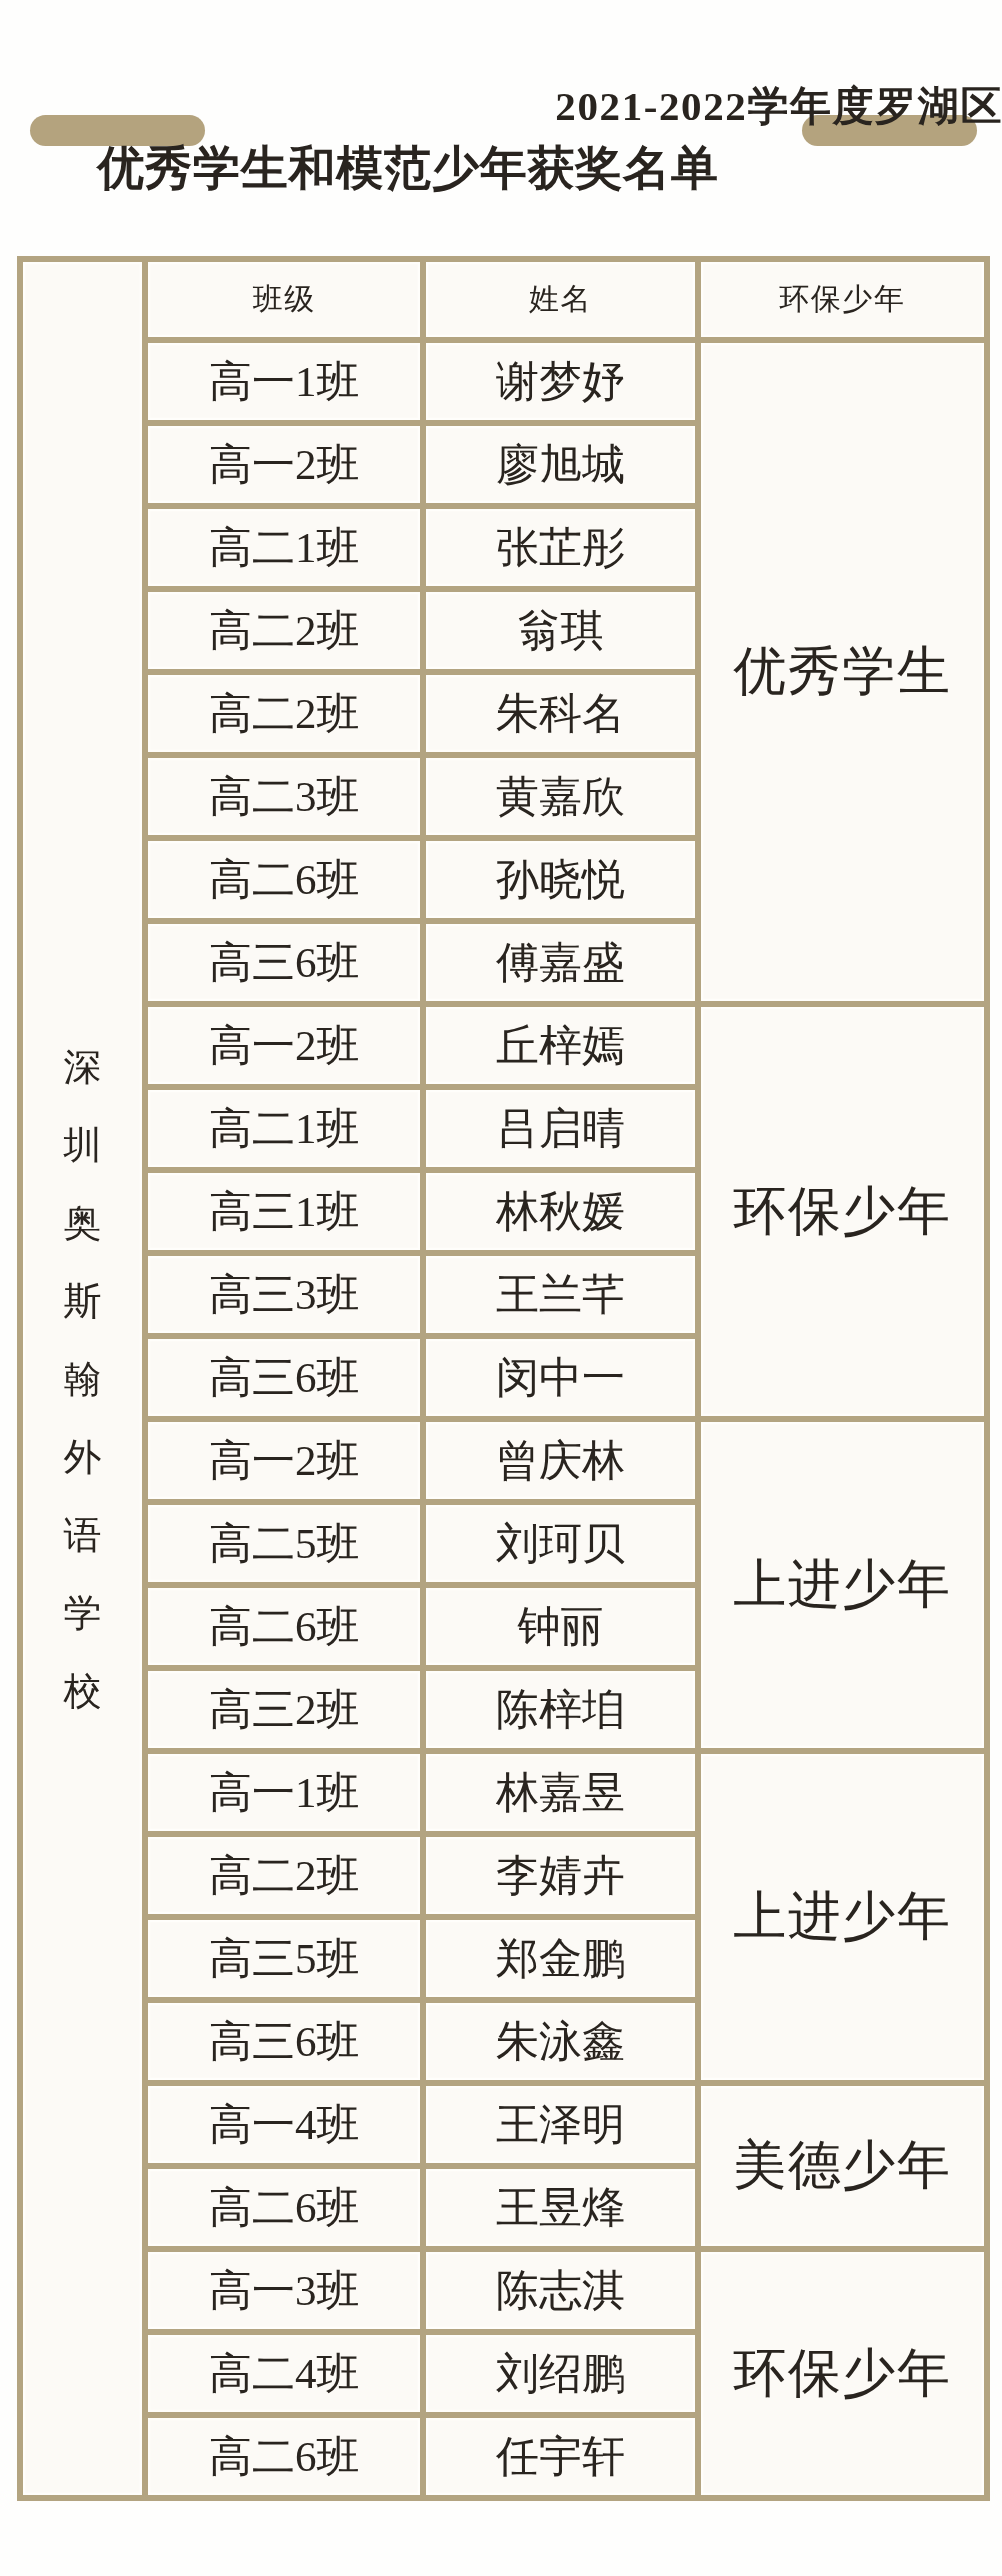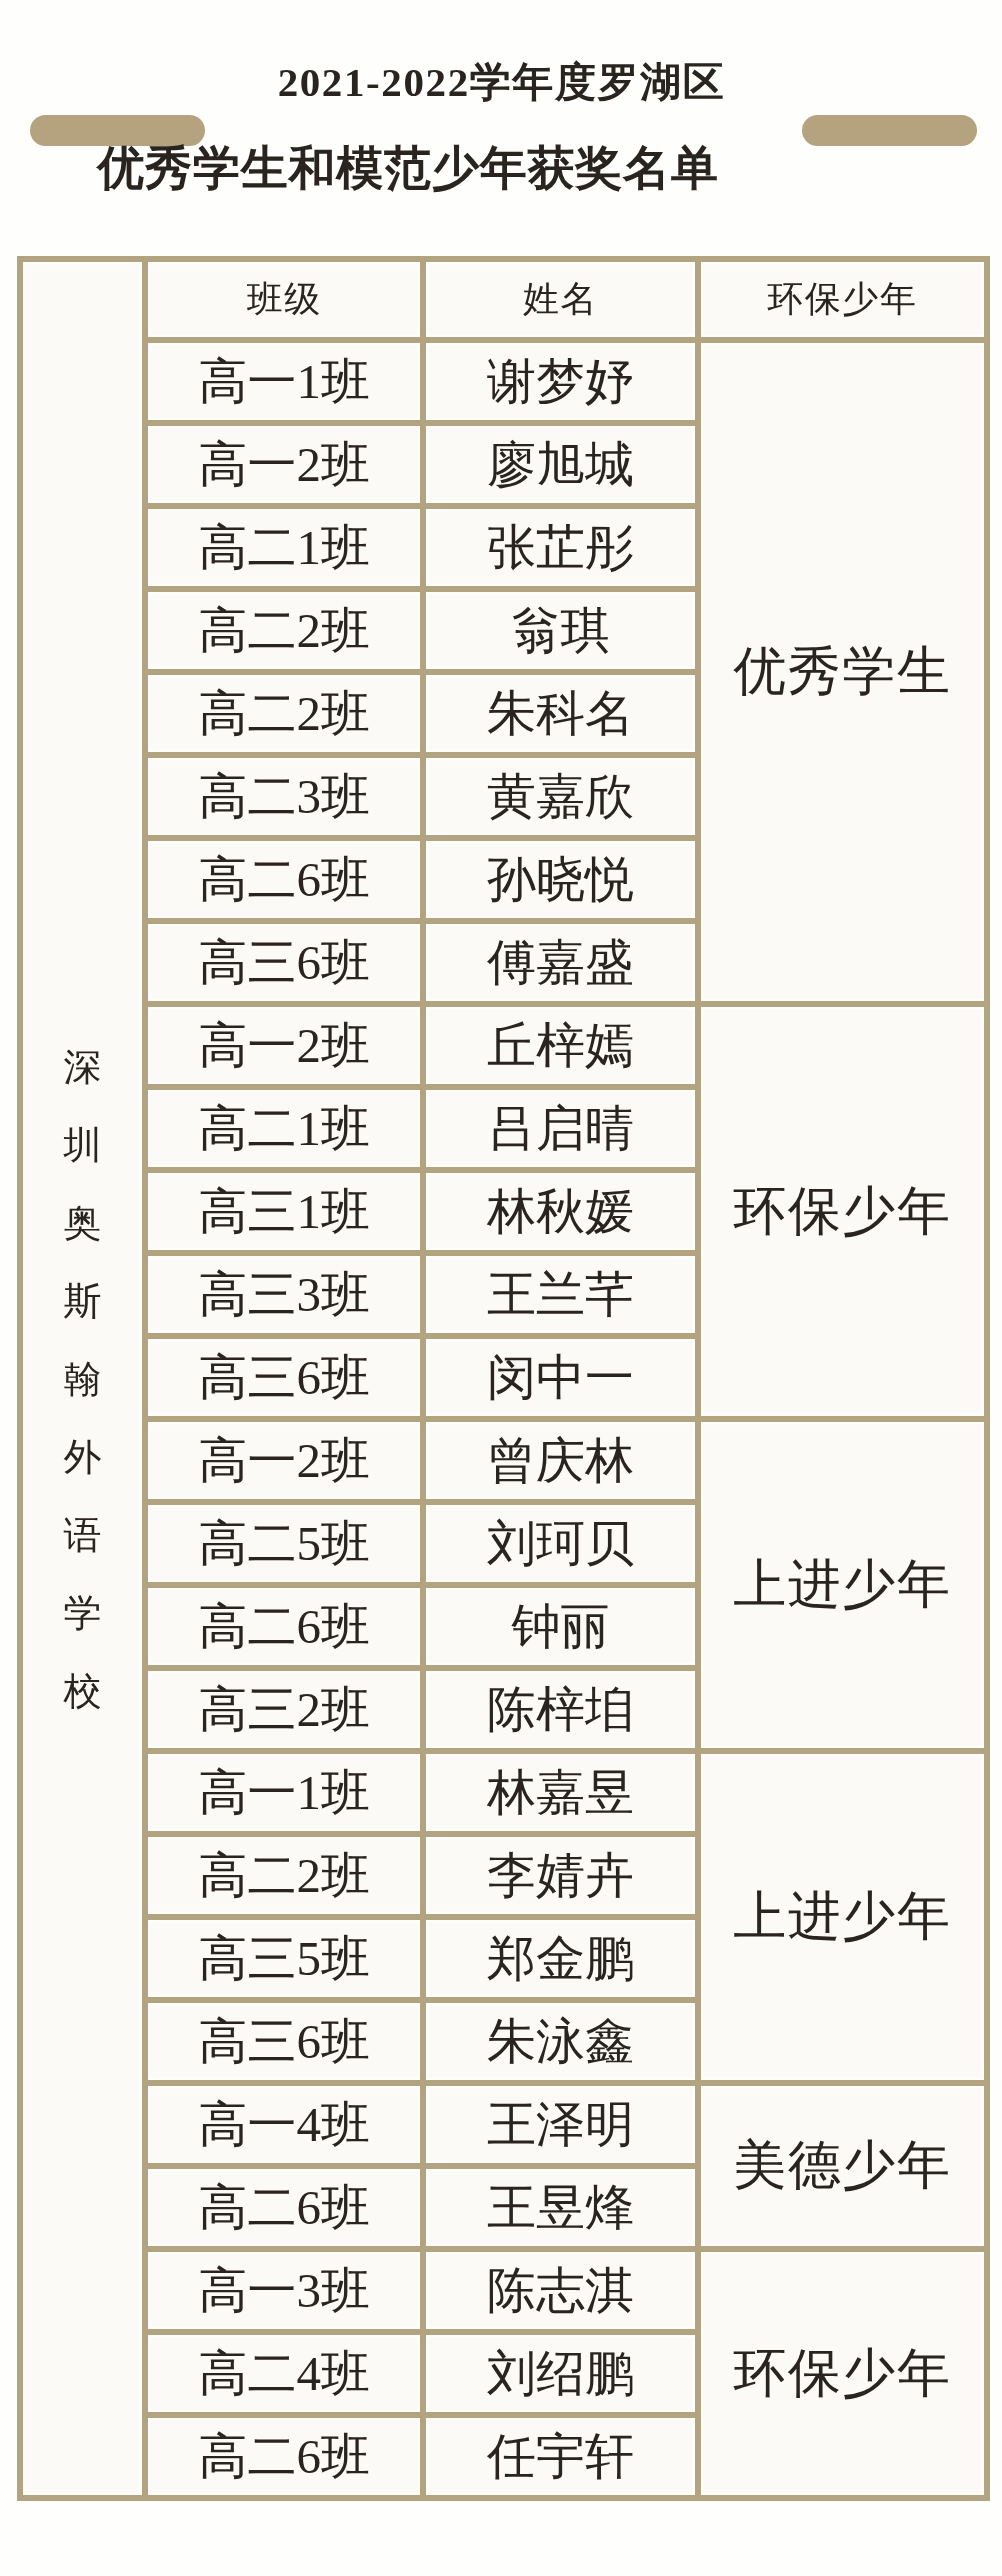--- a/index.html
+++ b/index.html
@@ -10,25 +10,25 @@
   body {
     width: 1003px;
     height: 2576px;
     position: relative;
     overflow: hidden;
     font-family: "Liberation Serif", "DejaVu Serif", serif;
     color: #29241f;
   }
   .title-line1 {
     position: absolute;
-    top: 60px;
+    top: 84px;
     left: 0;
     width: 1003px;
     margin: 0;
-    text-align: center;
+    text-align: right;
     font-size: 41px;
     line-height: 44px;
     font-weight: bold;
     letter-spacing: 1.6px;
   }
   .title-line2 {
     position: absolute;
     top: 143px;
     left: 0;
     width: 816px;
@@ -61,26 +61,26 @@
   table.award-table th,
   table.award-table td {
     padding: 0;
     text-align: center;
     vertical-align: middle;
     font-weight: normal;
     box-shadow: inset 0 0 0 2.3px #fffefb;
   }
   table.award-table th {
     height: 75px;
-    font-size: 36px;
+    font-size: 30px;
     letter-spacing: 1.6px;
   }
   table.award-table td.data {
     height: 77px;
-    font-size: 49px;
+    font-size: 43px;
   }
   td.category-cell {
     font-size: 53px;
     letter-spacing: 1.6px;
   }
   td.school-cell {
     font-size: 38px;
     line-height: 78px;
     white-space: pre-line;
     letter-spacing: 0;

